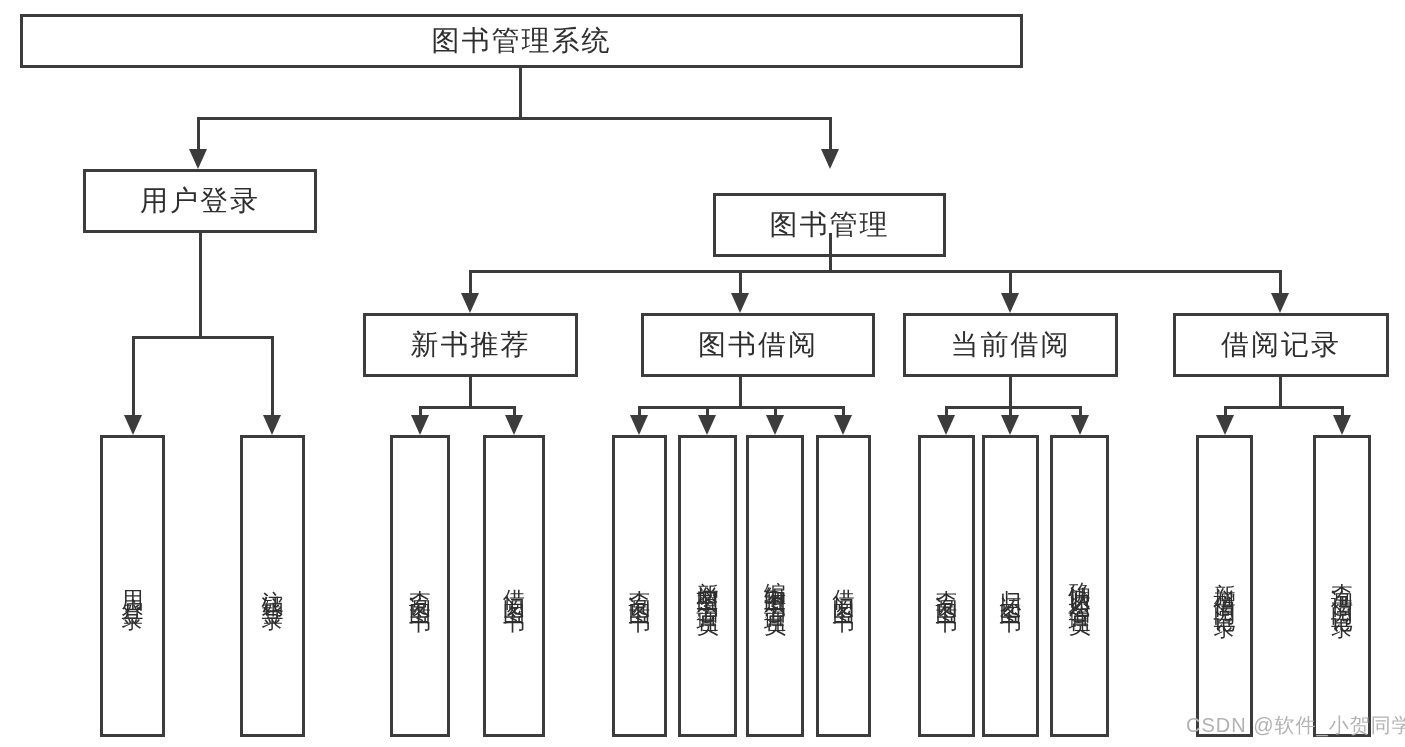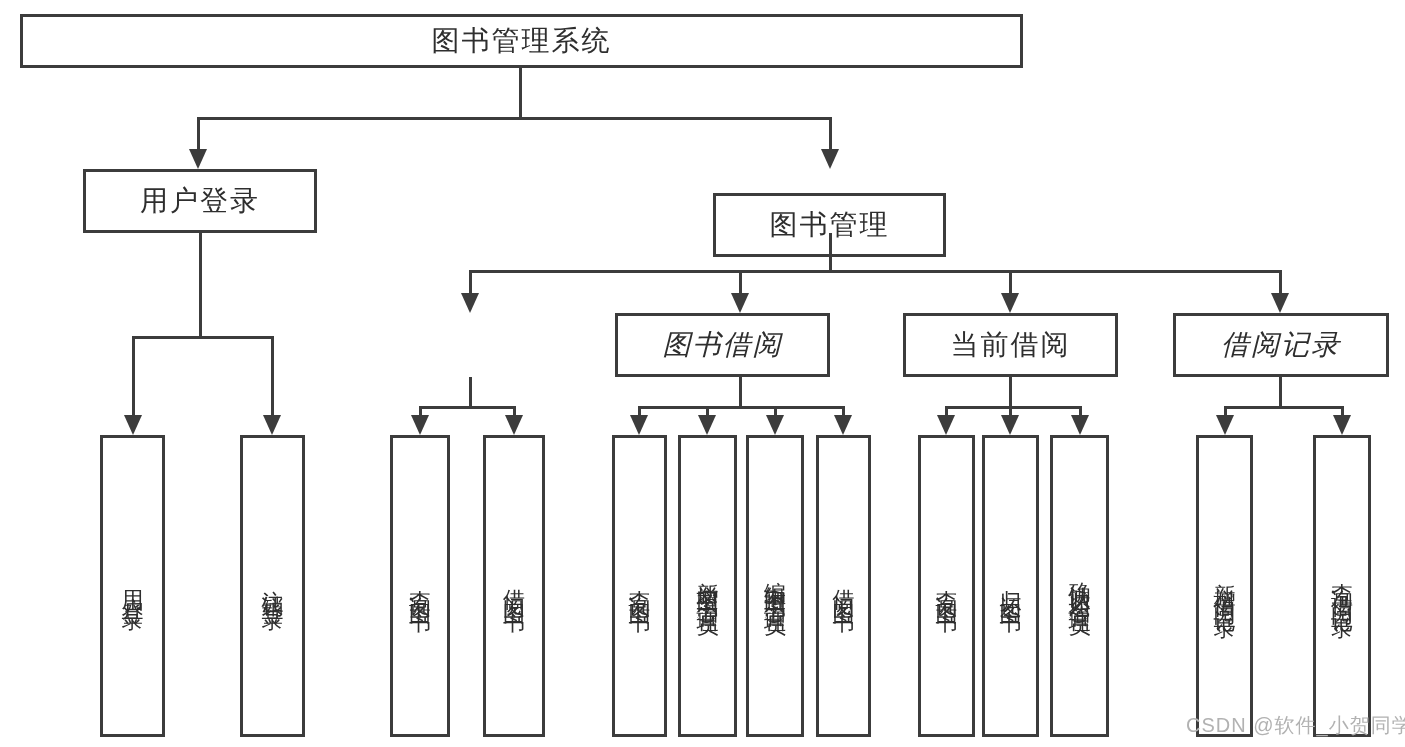--- a/index.html
+++ b/index.html
@@ -47,30 +47,33 @@
   </div>
 
   <div class="box" style="left:83px;top:169px;width:234px;height:64px;">
     <span>用户登录</span>
   </div>
 
   <div class="box" style="left:713px;top:169px;width:233px;height:64px;margin-top:24px;">
     <span>图书管理</span>
   </div>
 
-
-  <div class="box" style="left:615px;top:313px;width:215px;height:64px;font-style:italic;">
+  <div class="box" style="left:363px;top:313px;width:215px;height:64px;">
+    <span>新书推荐</span>
+  </div>
+
+  <div class="box" style="left:641px;top:313px;width:234px;height:64px;">
     <span>图书借阅</span>
   </div>
 
   <div class="box" style="left:903px;top:313px;width:215px;height:64px;">
     <span>当前借阅</span>
   </div>
 
-  <div class="box" style="left:1173px;top:313px;width:216px;height:64px;font-style:italic;">
+  <div class="box" style="left:1173px;top:313px;width:216px;height:64px;">
     <span>借阅记录</span>
   </div>
 
   <div class="vbox" style="left:100px;top:435px;width:65px;height:302px;">
     <span class="vtext">用户登录</span>
   </div>
 
   <div class="vbox" style="left:240px;top:435px;width:65px;height:302px;">
     <span class="vtext">注销登录</span>
   </div>

